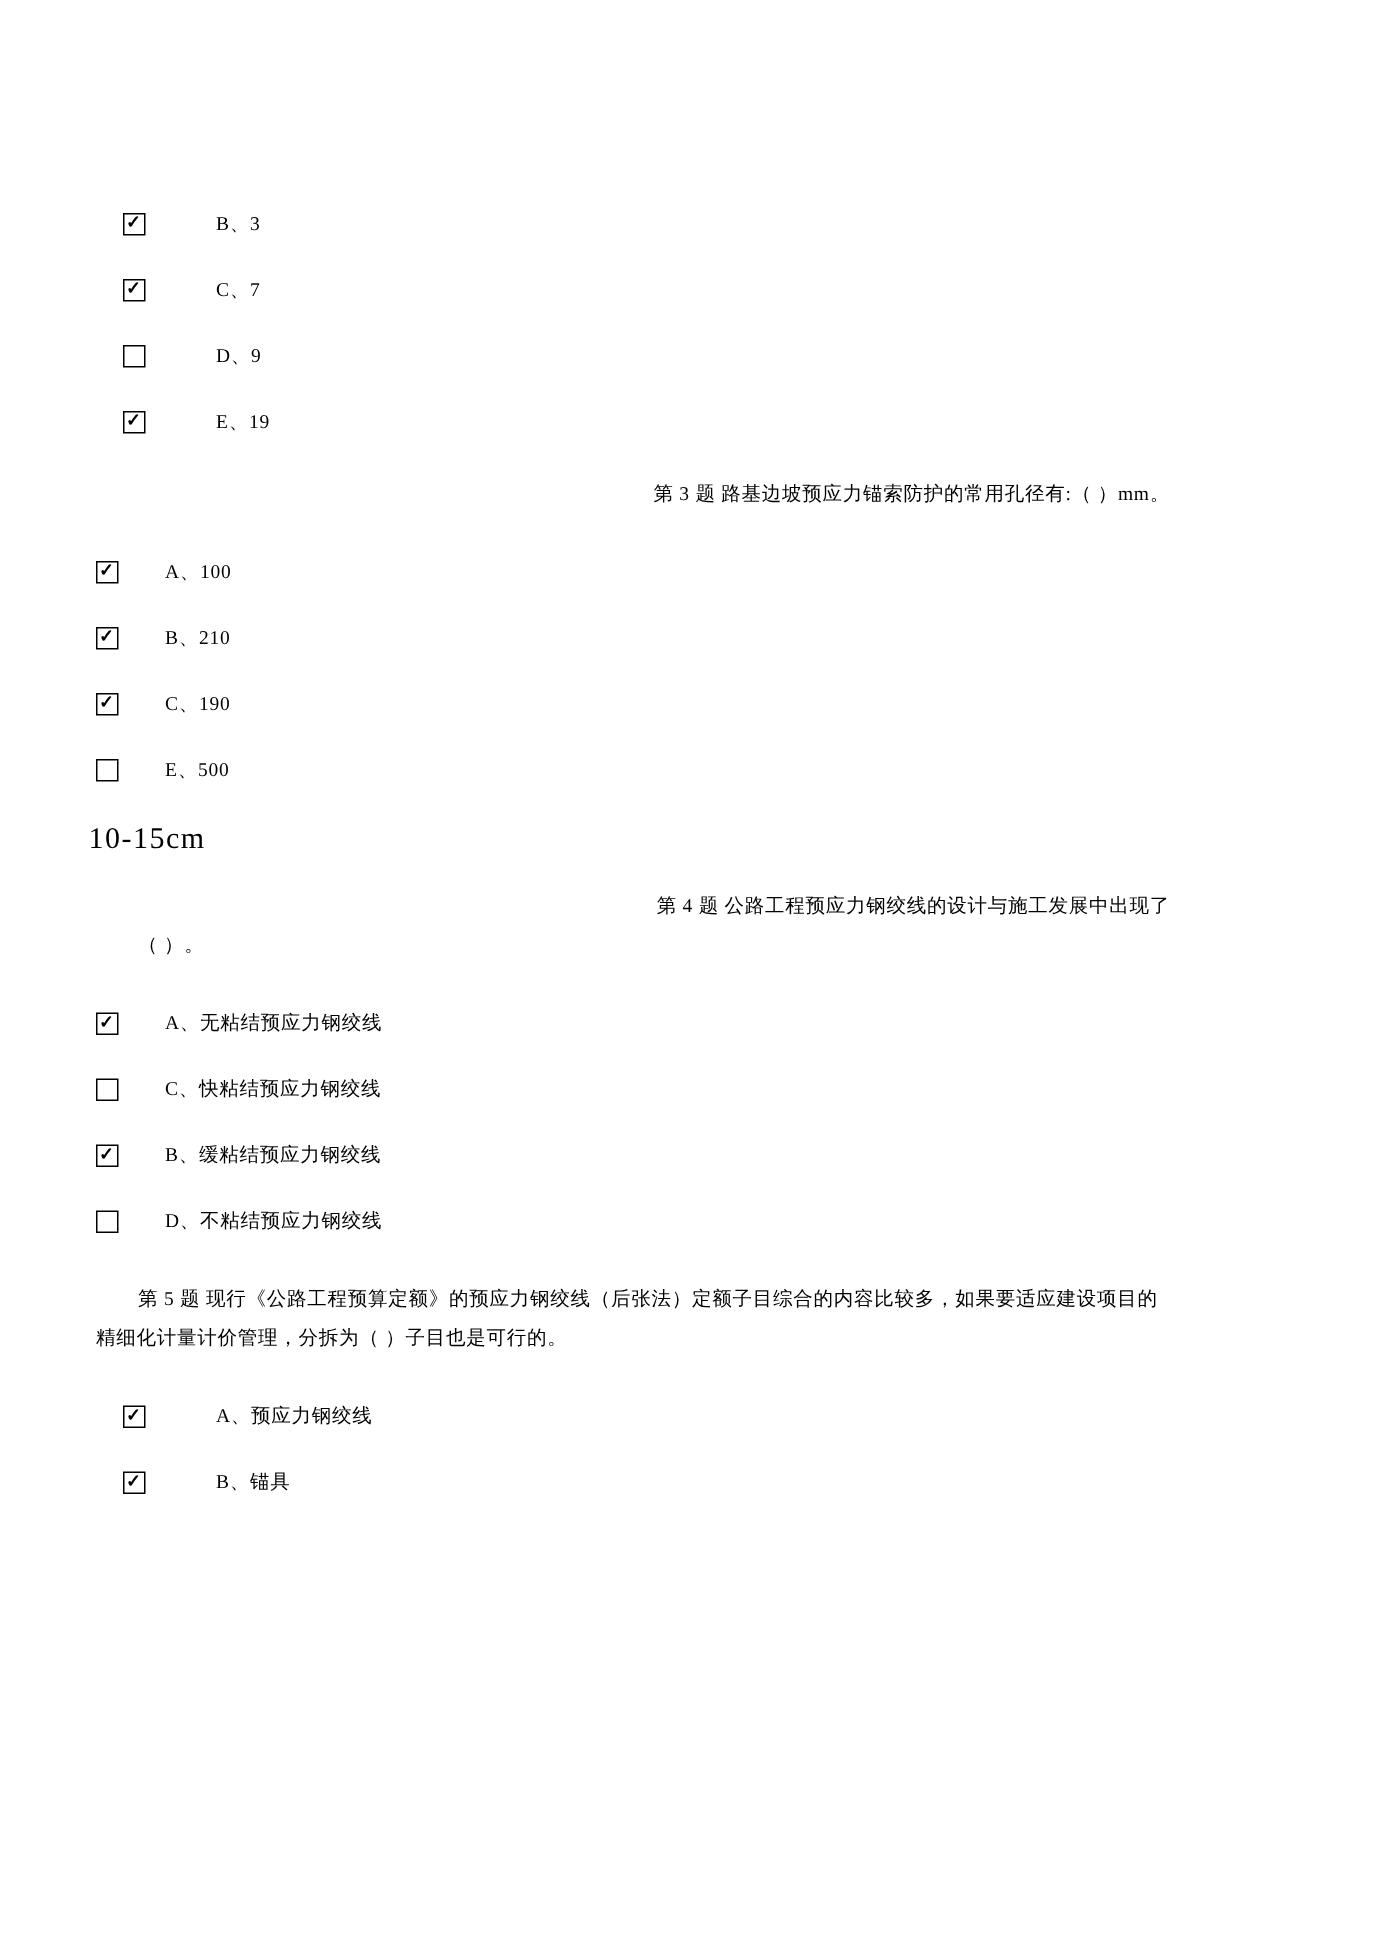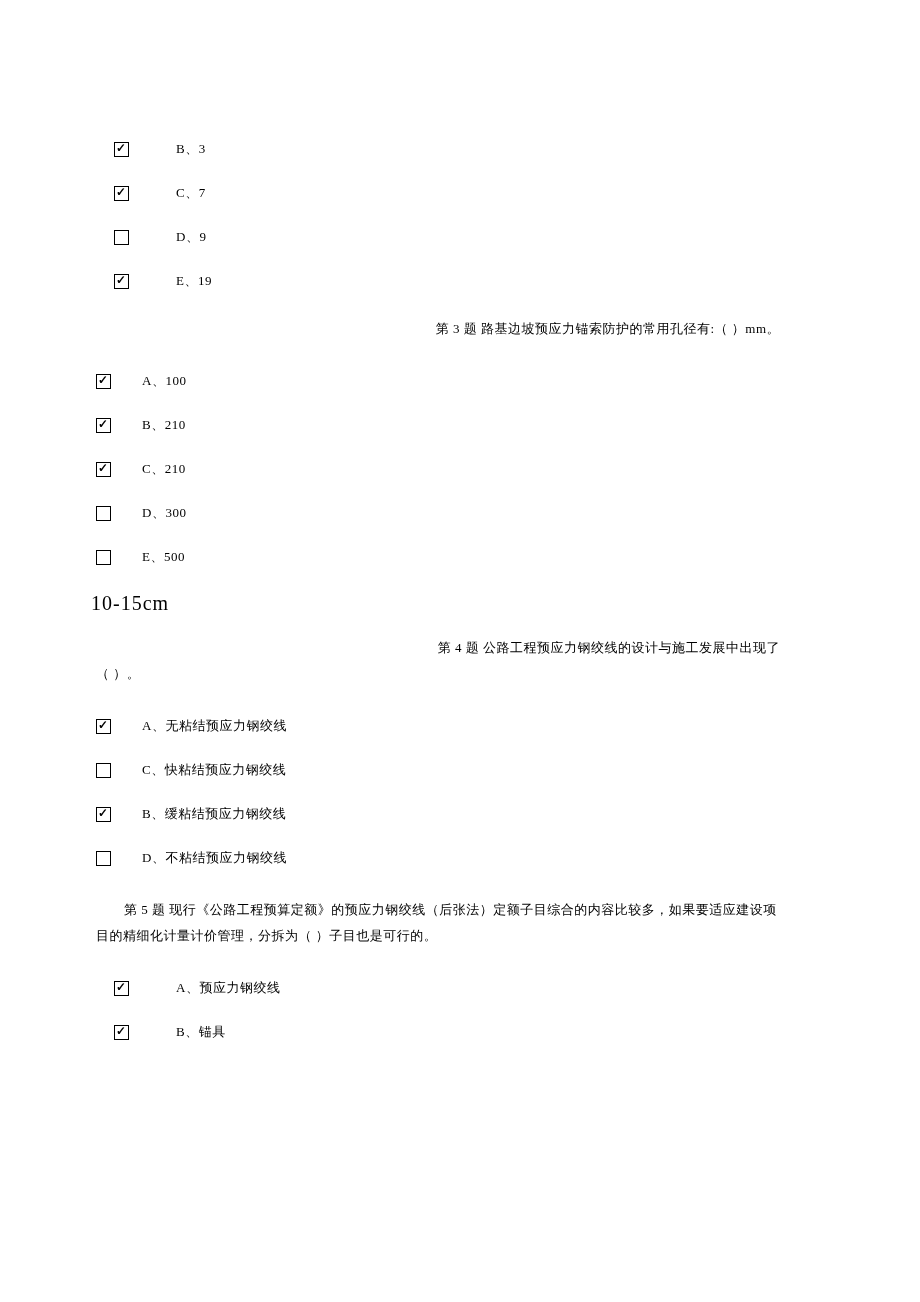--- a/index.html
+++ b/index.html
@@ -5,21 +5,21 @@
   body {
     margin: 0;
     padding: 0;
     background: #ffffff;
     font-family: "SimSun", "宋体", serif;
     font-size: 14px;
     color: #000000;
     width: 920px;
   }
   .page {
-    padding: 140px 140px 80px 96px;
+    padding: 140px 140px 80px 64px;
   }
   .option-row {
     display: flex;
     align-items: center;
     margin-bottom: 26px;
   }
   .option-row .cb-wrap {
     width: 60px;
     display: flex;
     align-items: center;
@@ -120,39 +120,33 @@
     <div class="option-row">
       <span class="cb-wrap">
           <span class="checkbox checked"></span>
         </span>
       <span class="option-text">B、210</span>
     </div>
     <div class="option-row">
       <span class="cb-wrap">
           <span class="checkbox checked"></span>
         </span>
-      <span class="option-text">C、210</span>
-    </div>
-    <div class="option-row">
-      <span class="cb-wrap">
-          <span class="checkbox"></span>
-        </span>
-      <span class="option-text">D、300</span>
+      <span class="option-text">C、190</span>
     </div>
     <div class="option-row">
       <span class="cb-wrap">
           <span class="checkbox"></span>
         </span>
       <span class="option-text">E、500</span>
     </div>
   </div>
 
   <div class="note">10-15cm</div>
 
-  <div class="question-block" style="margin-top:0;">
+  <div class="question-block" style="margin-top:0;margin-left:28px;">
     <div class="question-indent">第 4 题 公路工程预应力钢绞线的设计与施工发展中出现了</div>
     <div>（ ）。</div>
   </div>
 
   <div class="less-indent">
     <div class="option-row">
       <span class="cb-wrap">
           <span class="checkbox checked"></span>
         </span>
       <span class="option-text">A、无粘结预应力钢绞线</span>

